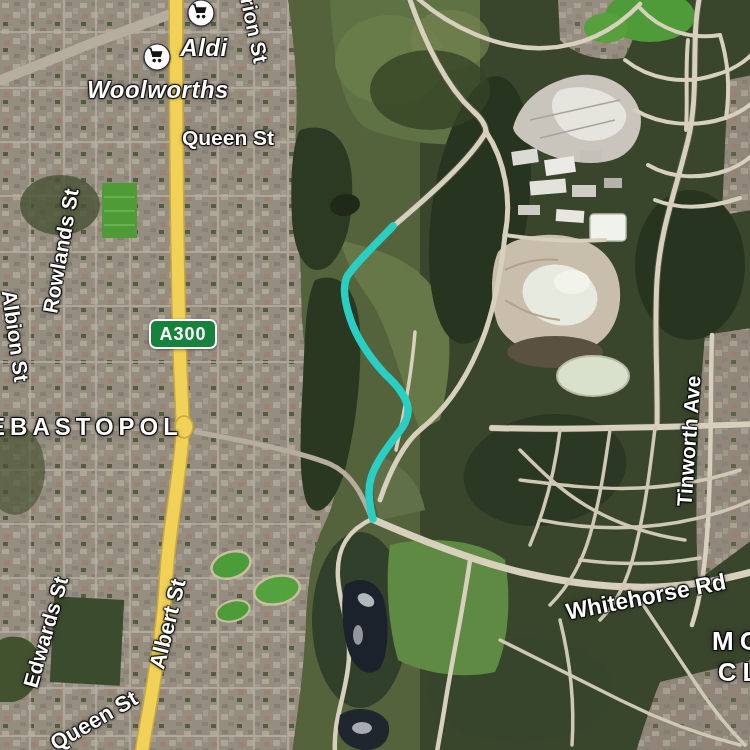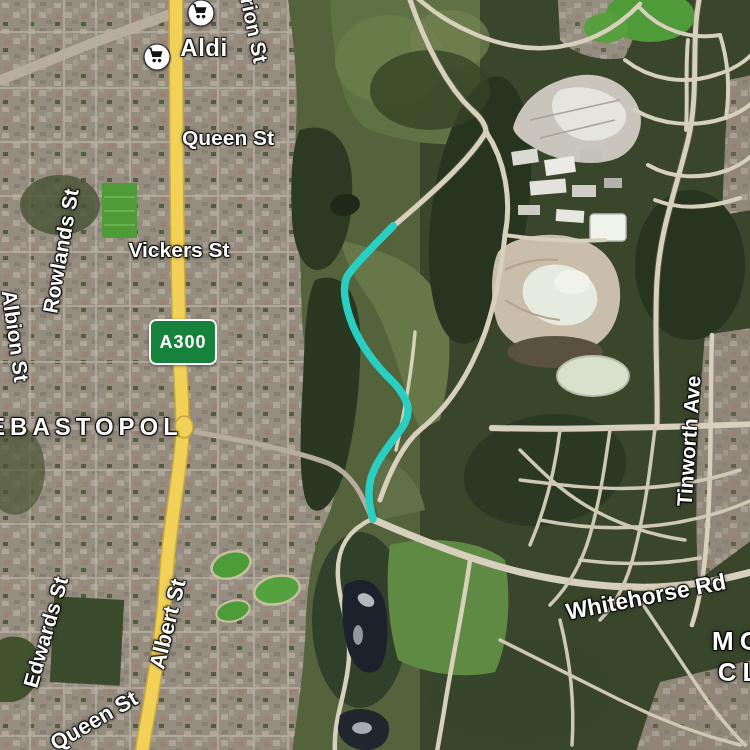--- a/index.html
+++ b/index.html
@@ -9,28 +9,28 @@
     -webkit-font-smoothing:antialiased;
   }
   .stage svg.map{position:absolute;left:0;top:0;}
   .overlay{position:absolute;left:0;top:0;width:750px;height:750px;pointer-events:none;}
   .lbl{
     position:absolute;white-space:nowrap;color:#fff;font-weight:700;font-size:21px;
     text-shadow:-1px -1px 1px rgba(0,0,0,.8),1px -1px 1px rgba(0,0,0,.8),
                 -1px 1px 1px rgba(0,0,0,.8),1px 1px 1px rgba(0,0,0,.8),0 0 5px rgba(0,0,0,.55);
     transform:translate(-50%,-50%);
   }
-  .poi{font-size:24px;letter-spacing:.5px;}
+  .poi{font-size:24px;letter-spacing:.5px;font-style:italic;}
   .lbl-big{
     font-size:24px;letter-spacing:5px;font-weight:700;
     text-shadow:-1px -1px 1px rgba(0,0,0,.85),1px -1px 1px rgba(0,0,0,.85),
                 -1px 1px 1px rgba(0,0,0,.85),1px 1px 1px rgba(0,0,0,.85),0 0 6px rgba(0,0,0,.6);
   }
   .shield{
-    position:absolute;left:149px;top:319px;width:68px;height:46px;box-sizing:border-box;
+    position:absolute;left:149px;top:319px;width:68px;height:30px;box-sizing:border-box;
     background:#17823b;border:2.5px solid #fff;border-radius:7px;
     display:flex;align-items:center;justify-content:center;
     color:#fff;font-weight:700;font-size:18px;letter-spacing:1px;
     box-shadow:0 1px 3px rgba(0,0,0,.45);
   }
   .carticon{position:absolute;width:28px;height:28px;filter:drop-shadow(0 1px 1px rgba(0,0,0,.5));}
 </style>
 </head>
 <body>
 
@@ -228,24 +228,24 @@
   </svg>
   <svg class="carticon" style="left:143px;top:43px;pointer-events:auto;" viewBox="0 0 28 28">
     <circle cx="14" cy="14" r="13" fill="#fff" stroke="#2a2a2a" stroke-width="1.2"></circle>
     <path d="M8.2 8.2 H19.5 L17.8 13.9 H9.9 Z" fill="#141414"></path>
     <path d="M5.6 5.4 H7.7 L10.2 13.9" stroke="#141414" stroke-width="1.7" fill="none"></path>
     <circle cx="11.2" cy="17.6" r="1.8" fill="#141414"></circle>
     <circle cx="16.6" cy="17.6" r="1.8" fill="#141414"></circle>
   </svg>
 
   <div class="lbl poi" style="left:204px;top:48px;pointer-events:auto;">Aldi</div>
+  <div class="lbl poi" style="left:158px;top:90px;pointer-events:auto;">Woolworths</div>
 
   <div class="lbl" style="left:228px;top:138px;">Queen St</div>
   <div class="lbl" style="left:254px;top:30px;transform:translate(-50%,-50%) rotate(78deg);">rion St</div>
-  <div class="lbl" style="left:179px;top:250px;">Vickers St</div>
   <div class="lbl" style="left:61px;top:251px;transform:translate(-50%,-50%) rotate(-80deg);">Rowlands St</div>
   <div class="lbl" style="left:15px;top:336px;transform:translate(-50%,-50%) rotate(82deg);">Albion St</div>
   <div class="lbl" style="left:46px;top:632px;transform:translate(-50%,-50%) rotate(-74deg);">Edwards St</div>
   <div class="lbl" style="left:168px;top:624px;font-size:22px;transform:translate(-50%,-50%) rotate(-76deg);">Albert St</div>
   <div class="lbl" style="left:94px;top:721px;font-size:22px;transform:translate(-50%,-50%) rotate(-30deg);">Queen St</div>
   <div class="lbl" style="left:689px;top:441px;transform:translate(-50%,-50%) rotate(-86deg);">Tinworth Ave</div>
   <div class="lbl" style="left:646px;top:597px;font-size:23px;transform:translate(-50%,-50%) rotate(-11deg);">Whitehorse Rd</div>
 
   <div class="lbl lbl-big" style="left:86px;top:427px;">EBASTOPOL</div>
   <div class="lbl lbl-big" style="left:739px;top:641px;font-size:26px;letter-spacing:6px;">MO</div>

